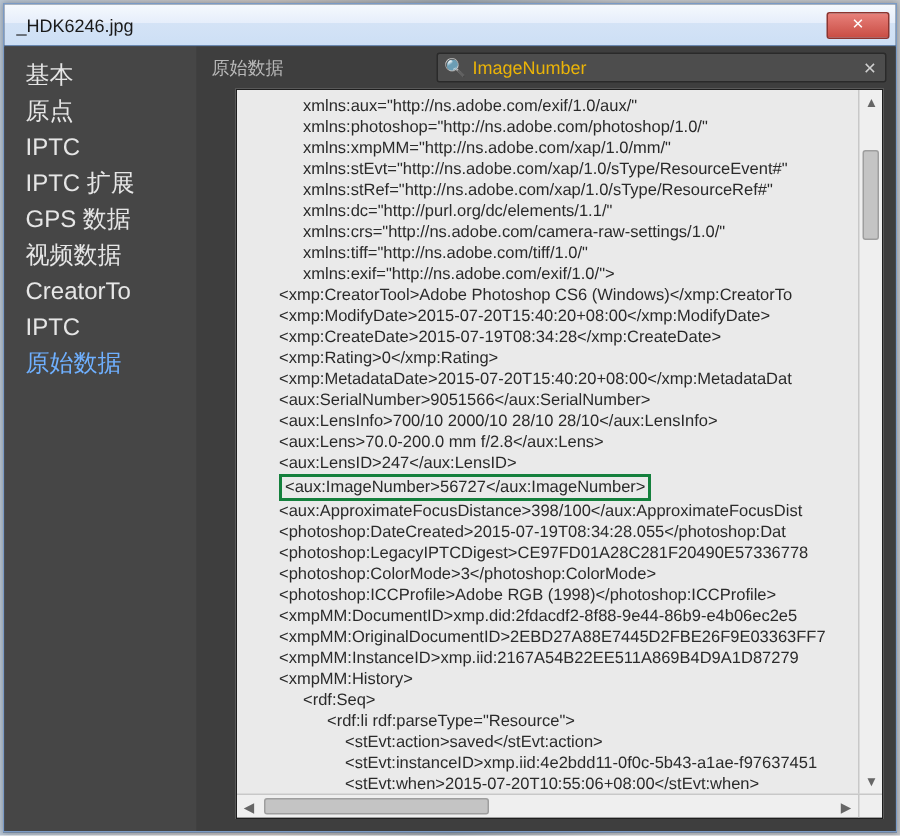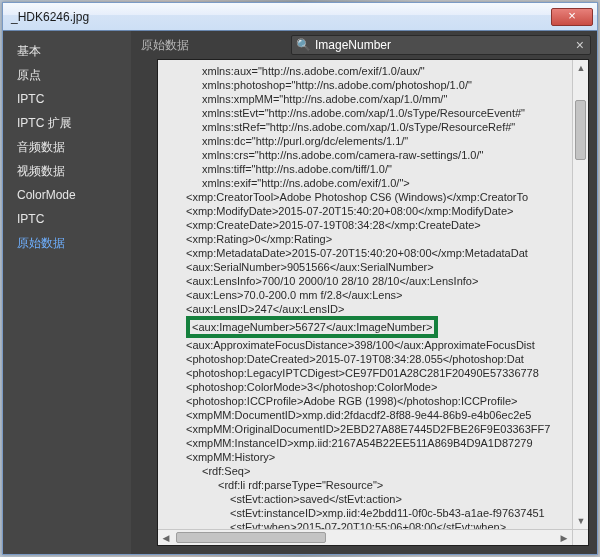--- a/index.html
+++ b/index.html
@@ -50,21 +50,21 @@
   }
   .sidebar {
     width: 128px;
     background: #464646;
     padding: 8px 0;
     flex-shrink: 0;
   }
   .sidebar-item {
     padding: 4px 14px;
     color: #e6e6e6;
-    font-size: 12px;
+    font-size: 16px;
     line-height: 16px;
     cursor: pointer;
   }
   .sidebar-item.active {
     color: #6fb0ff;
   }
   .main {
     flex: 1;
     background: #3e3e3e;
     display: flex;
@@ -95,21 +95,21 @@
   }
   .search-icon {
     color: #cfcfcf;
     font-size: 12px;
     margin-right: 4px;
   }
   .search-input {
     flex: 1;
     background: transparent;
     border: none;
-    color: #ffffff;
+    color: #eab308;
     font-size: 12px;
     outline: none;
   }
   .clear-icon {
     color: #cfcfcf;
     font-size: 14px;
     cursor: pointer;
     padding: 0 2px;
   }
   .xml-panel {
@@ -132,21 +132,21 @@
     line-height: 14px;
   }
   .xml-scroll .ln { display:block; }
   .i1 { padding-left: 36px; }
   .i2 { padding-left: 20px; }
   .i3 { padding-left: 36px; }
   .i4 { padding-left: 52px; }
   .i5 { padding-left: 64px; }
   .hl {
     display:inline-block;
-    border: 4px solid #15803d;
+    border: 2px solid #15803d;
     padding: 0 2px;
     line-height: 14px;
   }
   .vscroll {
     position: absolute;
     top: 0; right: 0; bottom: 16px;
     width: 16px;
     background: #efefef;
     border-left: 1px solid #c8c8c8;
   }
@@ -198,23 +198,23 @@
     <div class="close">×</div>
   </div>
 
   <div class="content">
 
     <div class="sidebar">
       <div class="sidebar-item"><span>基本</span></div>
       <div class="sidebar-item"><span>原点</span></div>
       <div class="sidebar-item"><span>IPTC</span></div>
       <div class="sidebar-item"><span>IPTC 扩展</span></div>
-      <div class="sidebar-item"><span>音频数据</span></div>
+      <div class="sidebar-item"><span>GPS 数据</span></div>
       <div class="sidebar-item"><span>视频数据</span></div>
-      <div class="sidebar-item"><span>ColorMode</span></div>
+      <div class="sidebar-item"><span>CreatorTo</span></div>
       <div class="sidebar-item"><span>IPTC</span></div>
       <div class="sidebar-item active"><span>原始数据</span></div>
     </div>
 
     <div class="main">
       <div class="topbar">
         <span class="heading">原始数据</span>
         <div class="search-wrap">
           <span class="search-icon">🔍</span>
           <input class="search-input" value="ImageNumber" style="">

